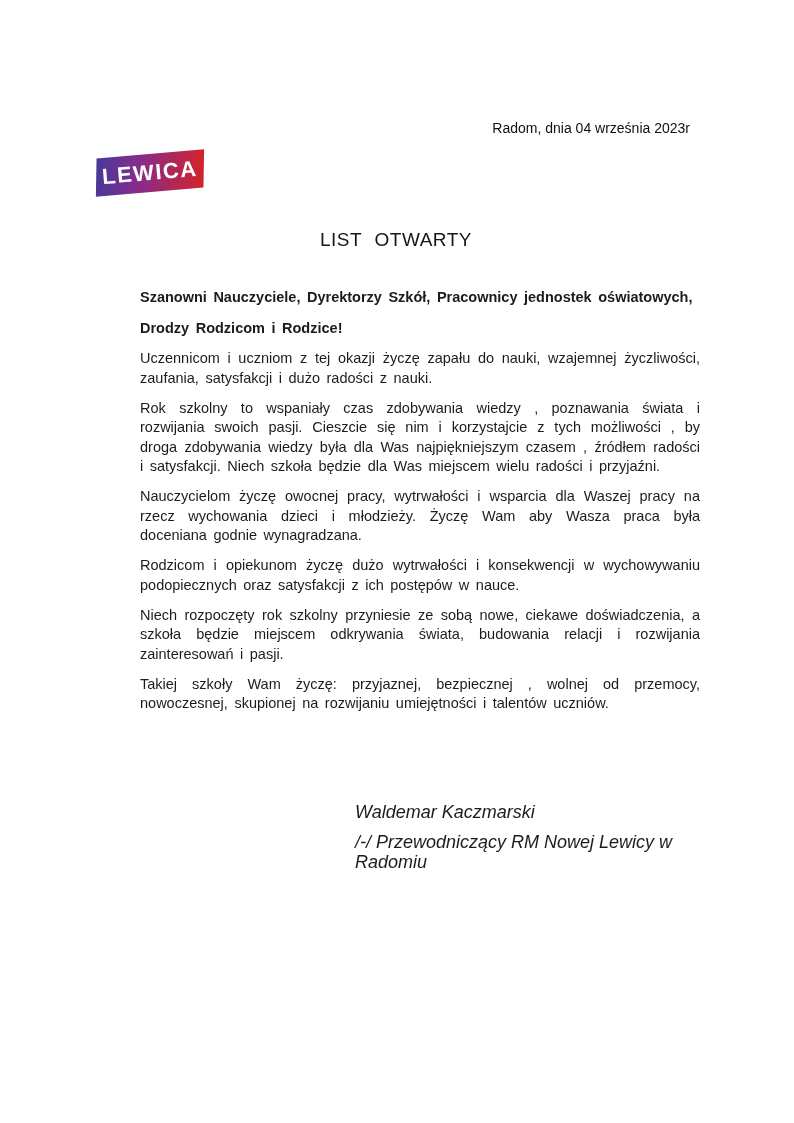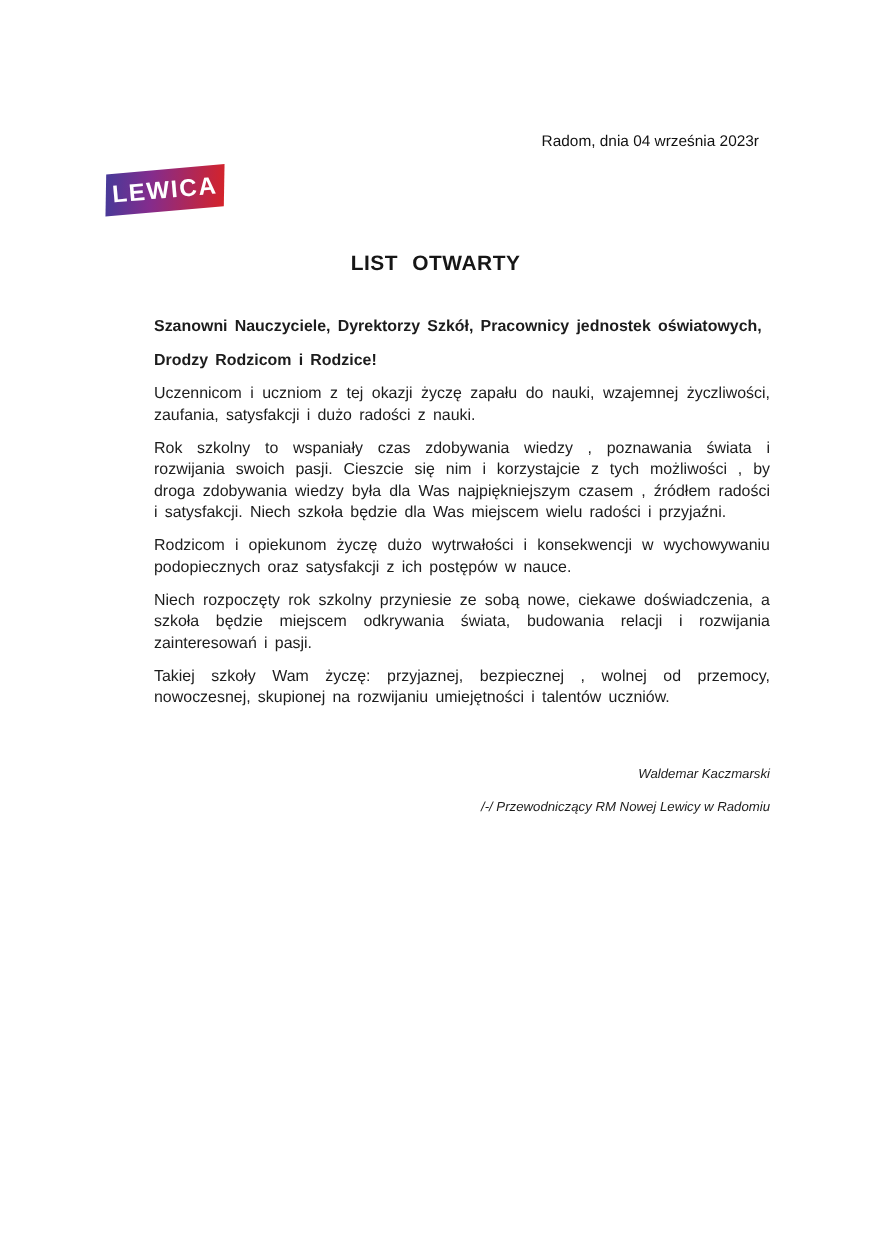--- a/index.html
+++ b/index.html
@@ -44,21 +44,21 @@
     color: #ffffff;
     font-weight: bold;
     font-size: 22px;
     letter-spacing: 1.5px;
     line-height: 38px;
   }
   .title {
     margin: 36px 0 0 0;
     text-align: center;
     font-size: 19px;
-    font-weight: bold;
+    font-weight: normal;
     letter-spacing: 0.5px;
     word-spacing: 7px;
     color: #161616;
     line-height: 23px;
   }
   .content {
     margin-top: 37px;
     font-size: 14.5px;
     line-height: 19.5px;
     margin-left: 48px;
@@ -67,26 +67,26 @@
     margin: 0 0 10.5px 0;
     text-align: justify;
     word-spacing: 2.5px;
   }
   .salutation {
     font-weight: bold;
     word-spacing: 4.5px;
     margin-bottom: 11px !important;
   }
   .signature {
-    margin-top: 48px;
+    margin-top: 88px;
     margin-left: auto;
     width: 345px;
-    text-align: right;
+    text-align: left;
     font-style: italic;
-    font-size: 12px;
+    font-size: 18px;
     line-height: 20px;
   }
   .signature p {
     margin: 0;
   }
   .sig-role {
     margin-top: 10px !important;
   }
 </style>
 </head>
@@ -101,20 +101,21 @@
   </div>
 
   <h1 class="title">LIST OTWARTY</h1>
 
   <div class="content">
     <p class="salutation">Szanowni Nauczyciele, Dyrektorzy Szkół, Pracownicy jednostek oświatowych,</p>
     <p class="salutation">Drodzy Rodzicom i Rodzice!</p>
 
     <p class="para">Uczennicom i uczniom z tej okazji życzę zapału do nauki, wzajemnej życzliwości, zaufania, satysfakcji i dużo radości z nauki.</p>
     <p class="para">Rok szkolny to wspaniały czas zdobywania wiedzy , poznawania świata i rozwijania swoich pasji. Cieszcie się nim i korzystajcie z tych możliwości , by droga zdobywania wiedzy była dla Was najpiękniejszym czasem , źródłem radości i satysfakcji. Niech szkoła będzie dla Was miejscem wielu radości i przyjaźni.</p>
+    <p class="para">Nauczycielom życzę  owocnej pracy, wytrwałości i wsparcia dla Waszej pracy na rzecz wychowania dzieci i młodzieży. Życzę  Wam aby Wasza praca była doceniana  godnie wynagradzana.</p>
     <p class="para">Rodzicom i opiekunom życzę  dużo wytrwałości i konsekwencji w wychowywaniu podopiecznych oraz satysfakcji z ich postępów w nauce.</p>
     <p class="para">Niech rozpoczęty rok szkolny przyniesie ze sobą nowe, ciekawe doświadczenia, a szkoła będzie miejscem odkrywania świata, budowania relacji i rozwijania zainteresowań i pasji.</p>
     <p class="para">Takiej szkoły Wam życzę: przyjaznej, bezpiecznej , wolnej od przemocy, nowoczesnej, skupionej na rozwijaniu umiejętności i talentów uczniów.</p>
   </div>
 
   <div class="signature">
     <p class="sig-name">Waldemar Kaczmarski</p>
     <p class="sig-role">/-/ Przewodniczący RM Nowej Lewicy  w Radomiu</p>
   </div>
 

